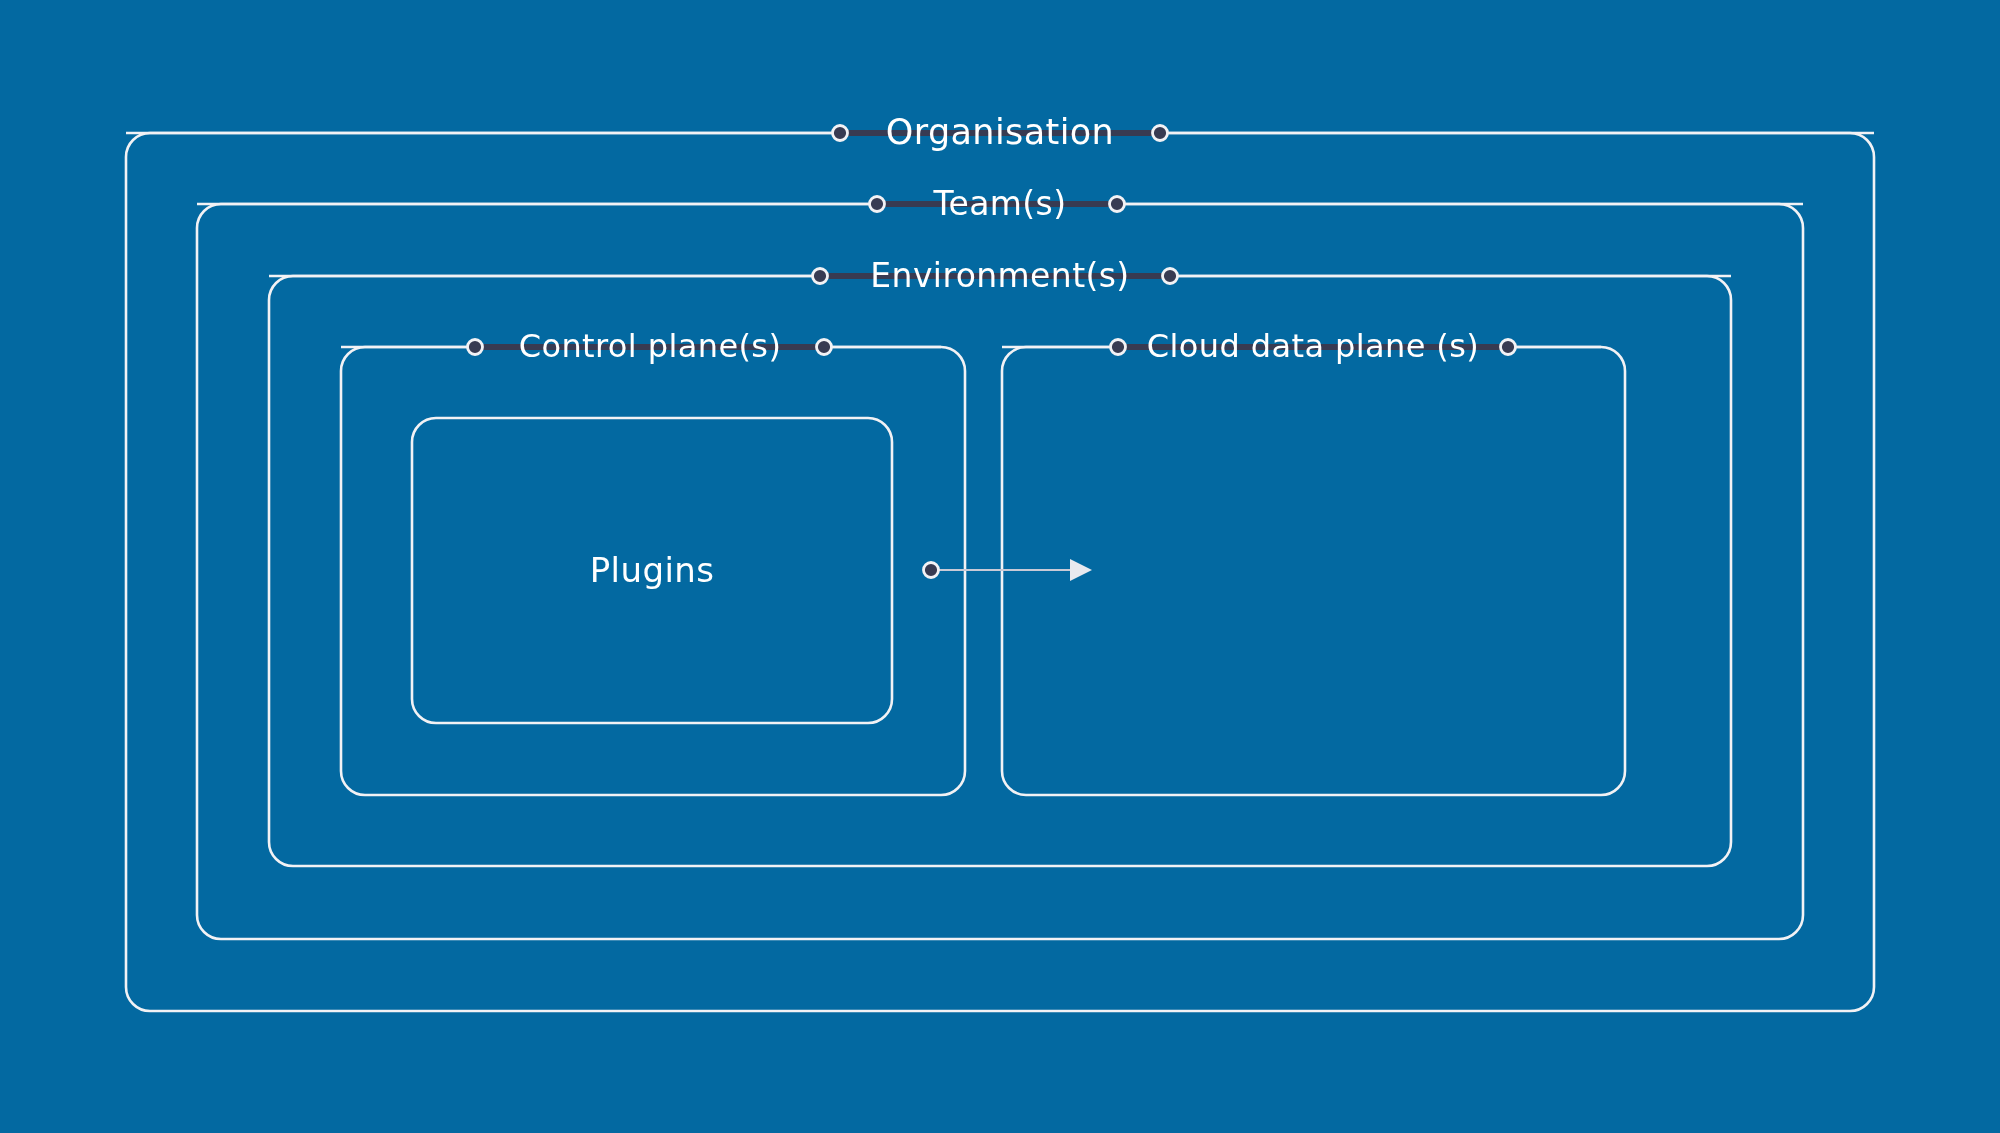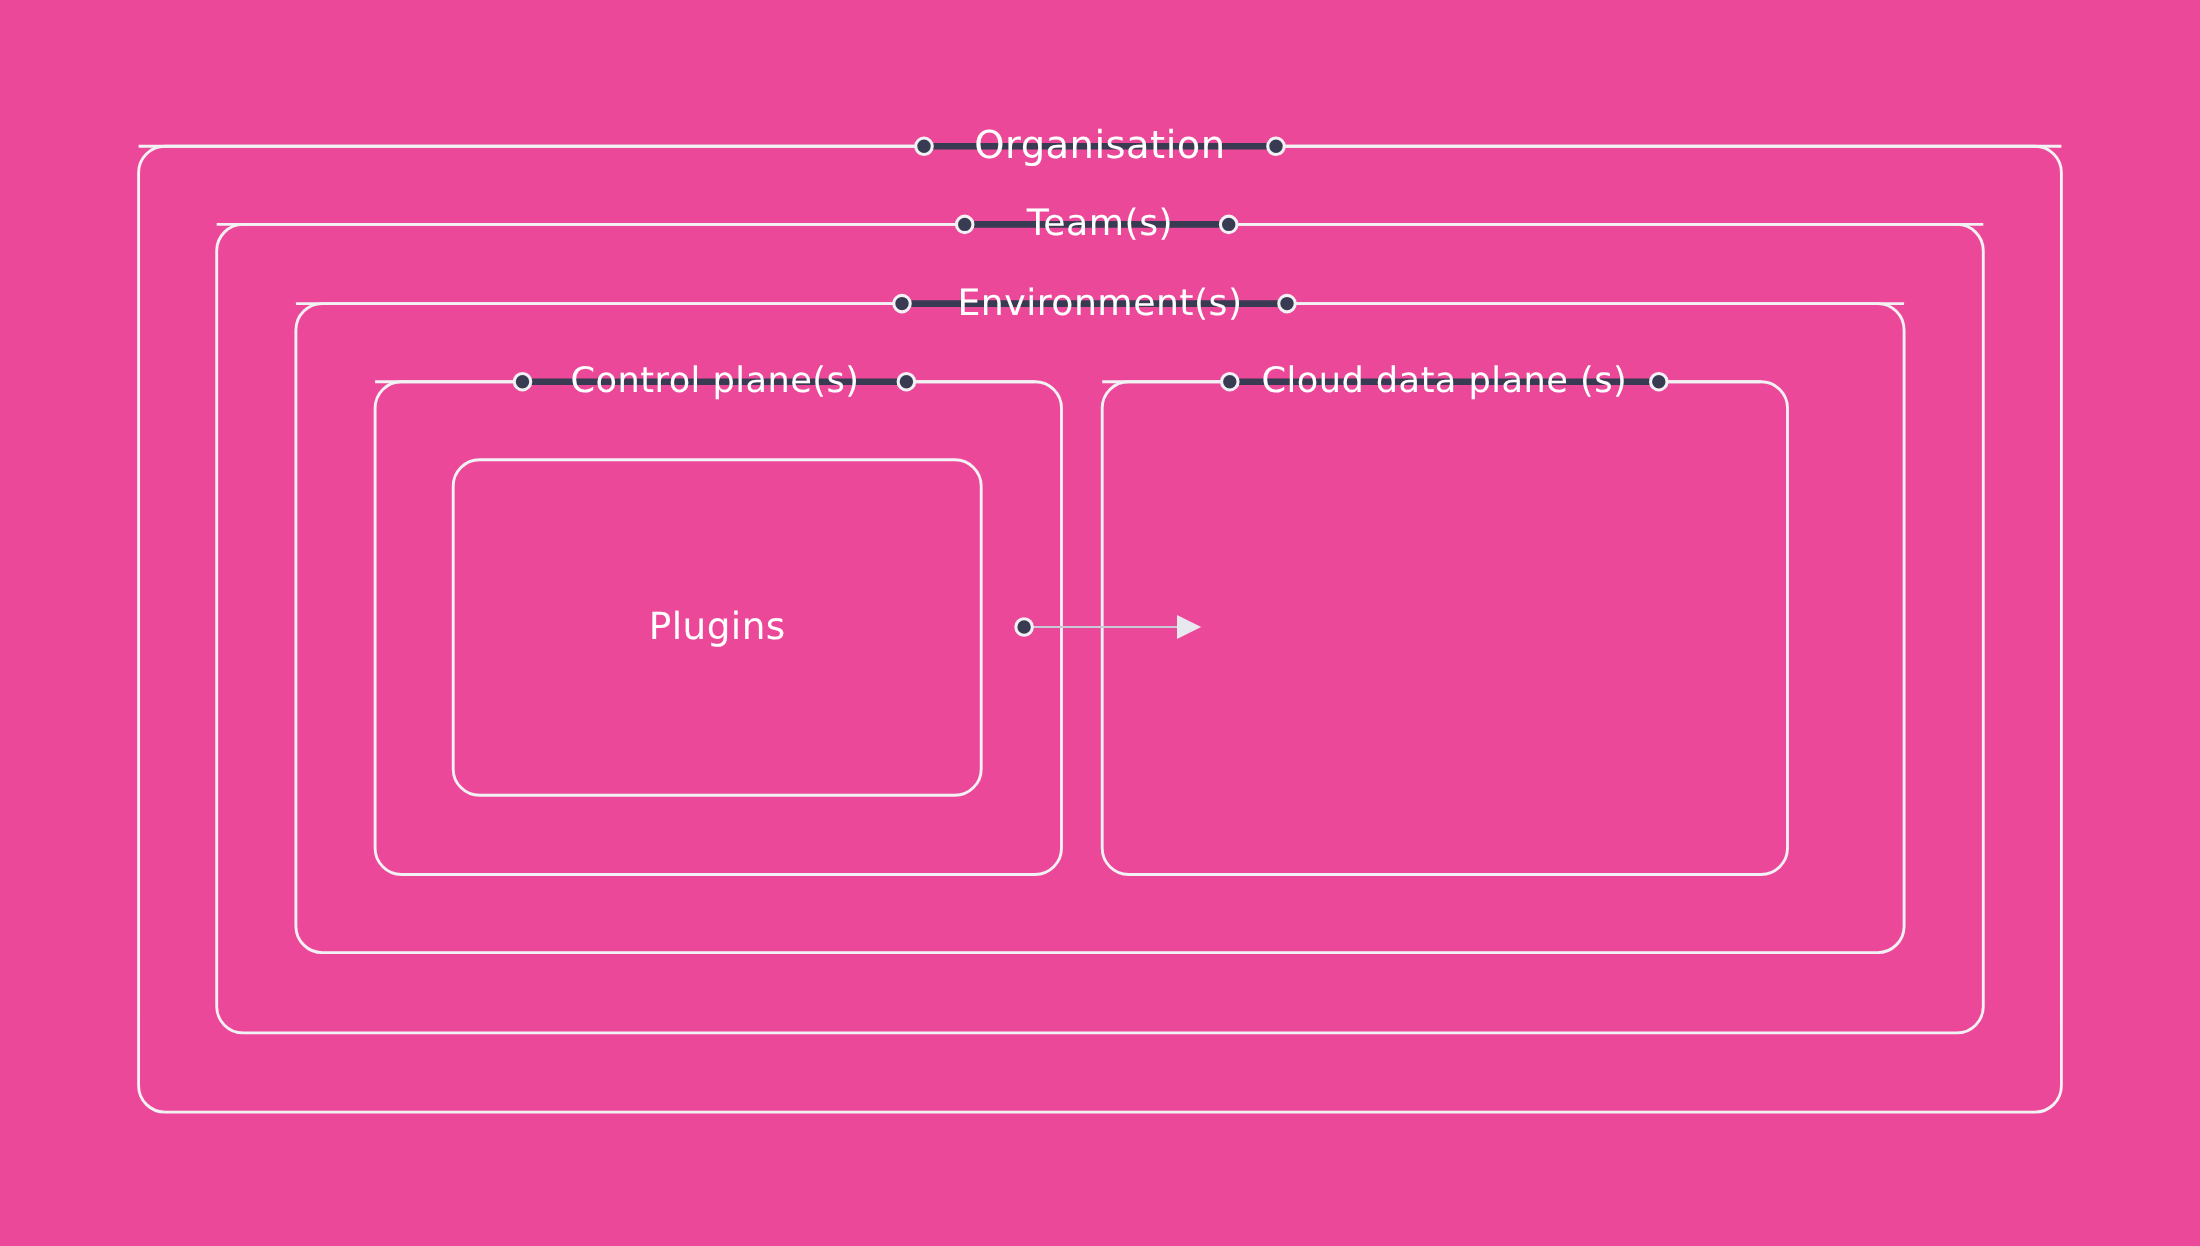--- a/index.html
+++ b/index.html
@@ -11,21 +11,21 @@
   body {
     width: 2000px;
     height: 1133px;
     overflow: hidden;
     font-family: "DejaVu Sans", sans-serif;
   }
   #diagram-root {
     position: relative;
     width: 2000px;
     height: 1133px;
-    background: #ec4899;
+    background: #0369a1;
   }
   svg.diagram-canvas {
     position: absolute;
     inset: 0;
     width: 2000px;
     height: 1133px;
     display: block;
   }
   .box-outline {
     fill: none;

